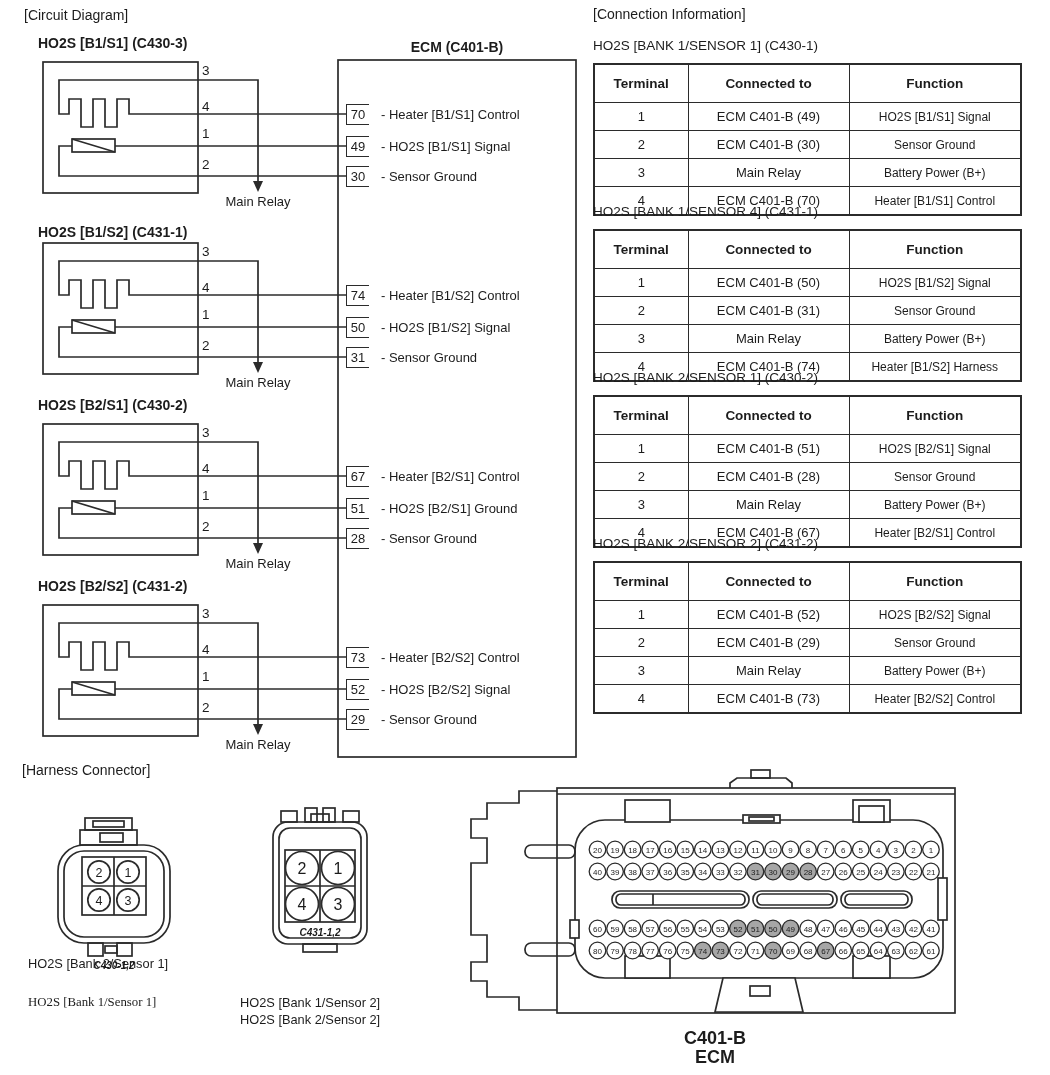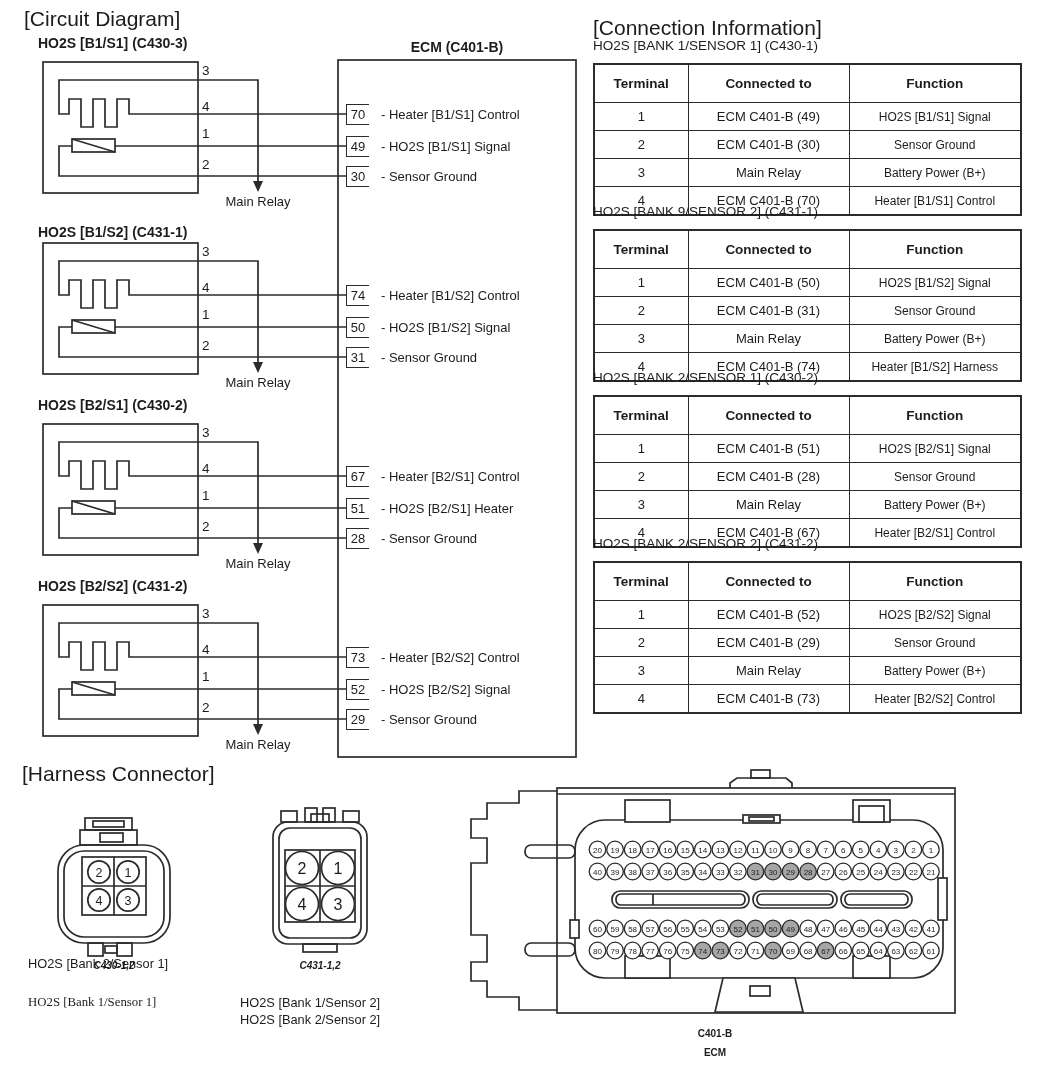--- a/index.html
+++ b/index.html
@@ -1,36 +1,36 @@
 <!DOCTYPE html>
 <html><head>
 <meta charset="utf-8">
 <style>
   html,body{margin:0;padding:0;background:#fff;}
   .page{position:relative;width:1050px;height:1075px;background:#ffffff;
         font-family:"Liberation Sans",sans-serif;color:#1c1c1c;overflow:hidden;}
   svg#art{position:absolute;left:0;top:0;}
   svg text{font-family:"Liberation Sans",sans-serif;}
   .abs{position:absolute;white-space:nowrap;}
-  .hdr{font-size:21px;}
+  .hdr{font-size:14px;}
   .ttl{font-weight:bold;font-size:14px;}
   .stub{font-size:13.5px;transform:translateY(-50%);}
   .ecmpin{display:flex;align-items:center;height:22px;}
   .bracket{box-sizing:border-box;min-width:23px;height:21px;border:1.7px solid #2b2b2b;border-right:none;
            display:flex;align-items:center;justify-content:center;font-size:13px;padding:0 1px;}
   .pdesc{margin-left:12px;font-size:13px;}
   .relay{font-size:13px;width:90px;text-align:center;}
   .tblttl{font-size:13.5px;}
   table.conn{position:absolute;border-collapse:collapse;table-layout:fixed;background:#fff;border:2.2px solid #2b2b2b;}
   table.conn th{border:1.6px solid #2b2b2b;font-size:13.5px;font-weight:bold;height:29px;padding:4px 2px;}
   table.conn td{border:1.6px solid #2b2b2b;font-size:13px;height:27px;text-align:center;padding:0 2px;}
   table.conn td.fn{font-size:12px;}
   .cid{font-weight:bold;font-size:10px;text-align:center;font-style:italic;}
   .sub{font-size:12.8px;}
-  .big{font-weight:bold;font-size:10px;text-align:center;}
+  .big{font-weight:bold;font-size:18px;text-align:center;}
 </style>
 </head>
 <body>
 
 <div class="page">
 
   <svg id="art" width="1050" height="1075" viewBox="0 0 1050 1075">
     <g id="static-art" fill="none" stroke="#2b2b2b" stroke-width="1.7">
 
       <rect x="338" y="60" width="238" height="697"></rect>
@@ -326,26 +326,26 @@
         <text x="895.85" y="950.5" font-size="8" text-anchor="middle" dominant-baseline="central" dy="0.5" fill="#1c1c1c" stroke="none">63</text>
         <circle cx="913.4000000000001" cy="950.5" r="8.3" fill="#fff" stroke-width="1.3"></circle>
         <text x="913.4000000000001" y="950.5" font-size="8" text-anchor="middle" dominant-baseline="central" dy="0.5" fill="#1c1c1c" stroke="none">62</text>
         <circle cx="930.95" cy="950.5" r="8.3" fill="#fff" stroke-width="1.3"></circle>
         <text x="930.95" y="950.5" font-size="8" text-anchor="middle" dominant-baseline="central" dy="0.5" fill="#1c1c1c" stroke="none">61</text>
       </g>
   </svg>
 
   <div id="overlay">
     <div class="abs hdr" style="left:24px;top:7px;">[Circuit Diagram]</div>
-    <div class="abs hdr" style="left:593px;top:16px;">[Connection Information]</div>
+    <div class="abs hdr" style="left:593px;top:6px;">[Connection Information]</div>
     <div class="abs hdr" style="left:22px;top:762px;">[Harness Connector]</div>
     <div class="abs ttl" style="left:338px;top:39px;width:238px;text-align:center;">ECM (C401-B)</div>
 
     <div class="abs cid" style="left:58px;top:960px;width:112px;">C430-1,2</div>
-    <div class="abs cid" style="left:273px;top:960px;width:94px;">C431-1,2</div>
+    <div class="abs cid" style="left:273px;top:927px;width:94px;">C431-1,2</div>
     <div class="abs sub" style="left:28px;top:995px;font-family:Liberation Serif, serif;">HO2S [Bank 1/Sensor 1]</div>
     <div class="abs sub" style="left:28px;top:956px;">HO2S [Bank 2/Sensor 1]</div>
     <div class="abs sub" style="left:240px;top:995px;">HO2S [Bank 1/Sensor 2]</div>
     <div class="abs sub" style="left:240px;top:1012px;">HO2S [Bank 2/Sensor 2]</div>
     <div class="abs big" style="left:565px;top:1028px;width:300px;">C401-B</div>
     <div class="abs big" style="left:565px;top:1047px;width:300px;">ECM</div>
   <div class="abs ttl" style="left: 38px; top: 35px;">HO2S [B1/S1] (C430-3)</div>
       <div class="abs stub" style="left: 202px; top: 70px;">3</div>
       <div class="abs stub" style="left: 202px; top: 106px;">4</div>
       <div class="abs stub" style="left: 202px; top: 133px;">1</div>
@@ -385,21 +385,21 @@
       <div class="abs stub" style="left: 202px; top: 432px;">3</div>
       <div class="abs stub" style="left: 202px; top: 468px;">4</div>
       <div class="abs stub" style="left: 202px; top: 495px;">1</div>
       <div class="abs stub" style="left: 202px; top: 526px;">2</div>
       <div class="abs ecmpin" style="left: 346px; top: 465px;">
         <span class="bracket">67</span>
         <span class="pdesc">- Heater [B2/S1] Control</span>
       </div>
       <div class="abs ecmpin" style="left: 346px; top: 497px;">
         <span class="bracket">51</span>
-        <span class="pdesc">- HO2S [B2/S1] Heater</span>
+        <span class="pdesc">- HO2S [B2/S1] Ground</span>
       </div>
       <div class="abs ecmpin" style="left: 346px; top: 527px;">
         <span class="bracket">28</span>
         <span class="pdesc">- Sensor Ground</span>
       </div>
       <div class="abs relay" style="left: 213px; top: 556px;">Main Relay</div>
       <div class="abs ttl" style="left: 38px; top: 578px;">HO2S [B2/S2] (C431-2)</div>
       <div class="abs stub" style="left: 202px; top: 613px;">3</div>
       <div class="abs stub" style="left: 202px; top: 649px;">4</div>
       <div class="abs stub" style="left: 202px; top: 676px;">1</div>
@@ -447,21 +447,21 @@
             <td>Main Relay</td>
             <td class="fn">Battery Power (B+)</td>
           </tr>
           <tr>
             <td>4</td>
             <td>ECM C401-B (70)</td>
             <td class="fn">Heater [B1/S1] Control</td>
           </tr>
         </tbody>
       </table>
-      <div class="abs tblttl" style="left: 593px; top: 204px;">HO2S [BANK 9/SENSOR 2] (C431-1)</div>
+      <div class="abs tblttl" style="left: 593px; top: 204px;">HO2S [BANK 1/SENSOR 4] (C431-1)</div>
       <table class="conn" style="left: 593px; top: 229px;">
         <colgroup>
           <col style="width: 94px;">
           <col style="width: 161px;">
           <col style="width: 172px;">
         </colgroup>
         <thead>
           <tr>
             <th>Terminal</th>
             <th>Connected to</th>

